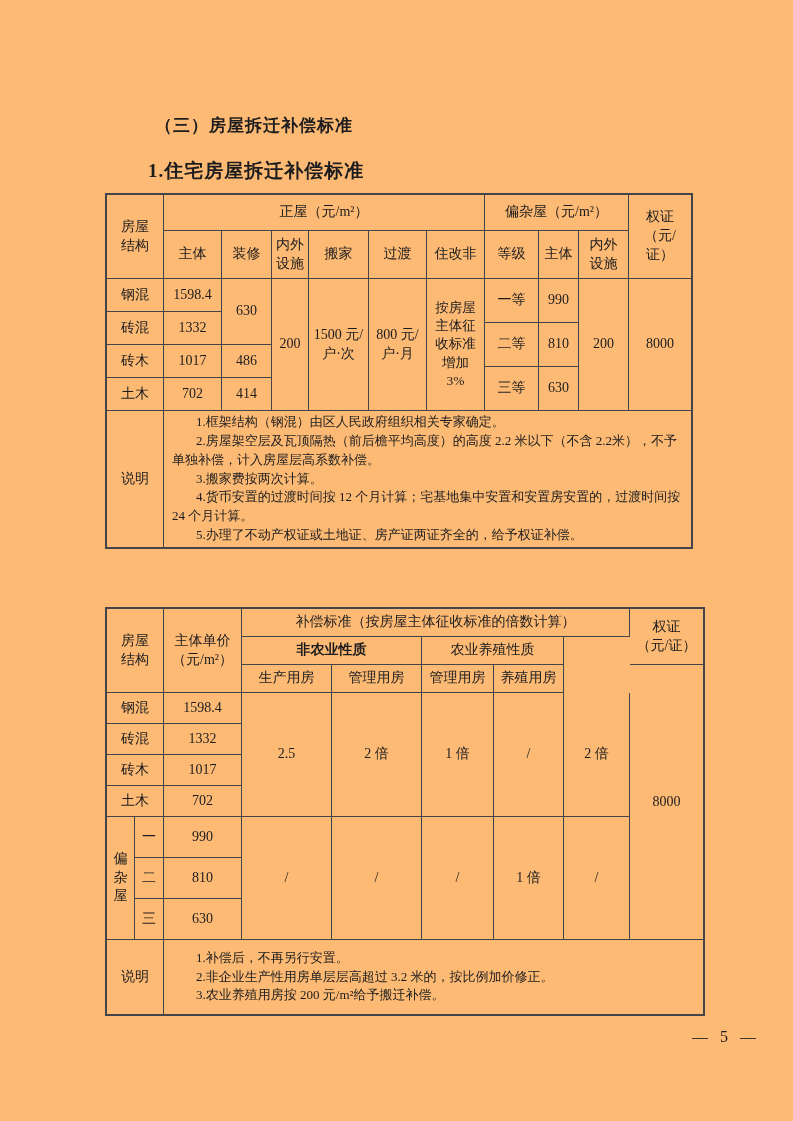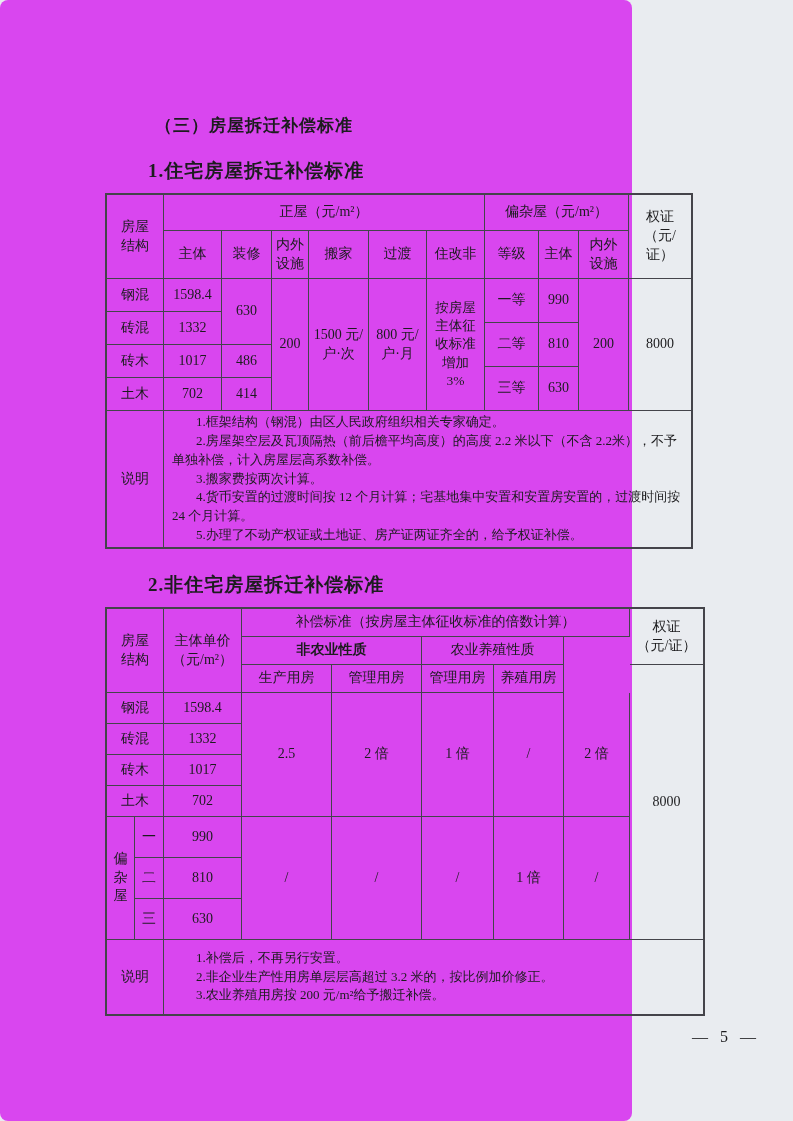--- a/index.html
+++ b/index.html
@@ -4,21 +4,21 @@
 <style>
   html,body{margin:0;padding:0;}
   body{
     width:793px;height:1121px;
     background:#e9ecf0;
     font-family:"Liberation Serif","DejaVu Serif",serif;
     color:#1c1c1e;
     position:relative;
     overflow:hidden;
   }
-  .page{position:absolute;left:0;top:0;width:632px;height:1121px;background:#d946ef;border-radius:8px;}
+  .page{position:absolute;left:0;top:0;width:793px;height:1121px;background:#fdba74;}
   .sec-title{
     position:absolute;left:155px;top:114px;
     font-size:17px;font-weight:700;letter-spacing:1px;
   }
   .tbl-title{
     position:absolute;left:148px;
     font-size:19px;font-weight:700;letter-spacing:1px;
   }
   #t1-title{top:158px;}
   #t2-title{top:572px;}
@@ -125,21 +125,20 @@
     <div class="c nb" style="grid-column:1;grid-row:15;">说明</div>
     <div class="c notes-cell nr nb" style="grid-column:2 / span 10;grid-row:15;">
       <p>1.框架结构（钢混）由区人民政府组织相关专家确定。</p>
       <p>2.房屋架空层及瓦顶隔热（前后檐平均高度）的高度 2.2 米以下（不含 2.2米），不予单独补偿，计入房屋层高系数补偿。</p>
       <p>3.搬家费按两次计算。</p>
       <p>4.货币安置的过渡时间按 12 个月计算；宅基地集中安置和安置房安置的，过渡时间按 24 个月计算。</p>
       <p>5.办理了不动产权证或土地证、房产证两证齐全的，给予权证补偿。</p>
     </div>
   </div>
 
-  <div class="tbl-title" id="t2-title">2.非住宅房屋拆迁补偿标准</div>
 
   <div class="tbl" id="t2">
 
     <div class="c pre" style="grid-column:1 / span 2;grid-row:1 / span 3;">房屋
 结构</div>
     <div class="c" style="grid-column:4 / span 5;grid-row:1;">补偿标准（按房屋主体征收标准的倍数计算）</div>
     <div class="c pre" style="grid-column:3;grid-row:1 / span 3;">主体单价
 （元/m²）</div>
     <div class="c" style="grid-column:4 / span 2;grid-row:2;font-weight:bold;">非农业性质</div>
     <div class="c" style="grid-column:6 / span 2;grid-row:2;">农业养殖性质</div>

